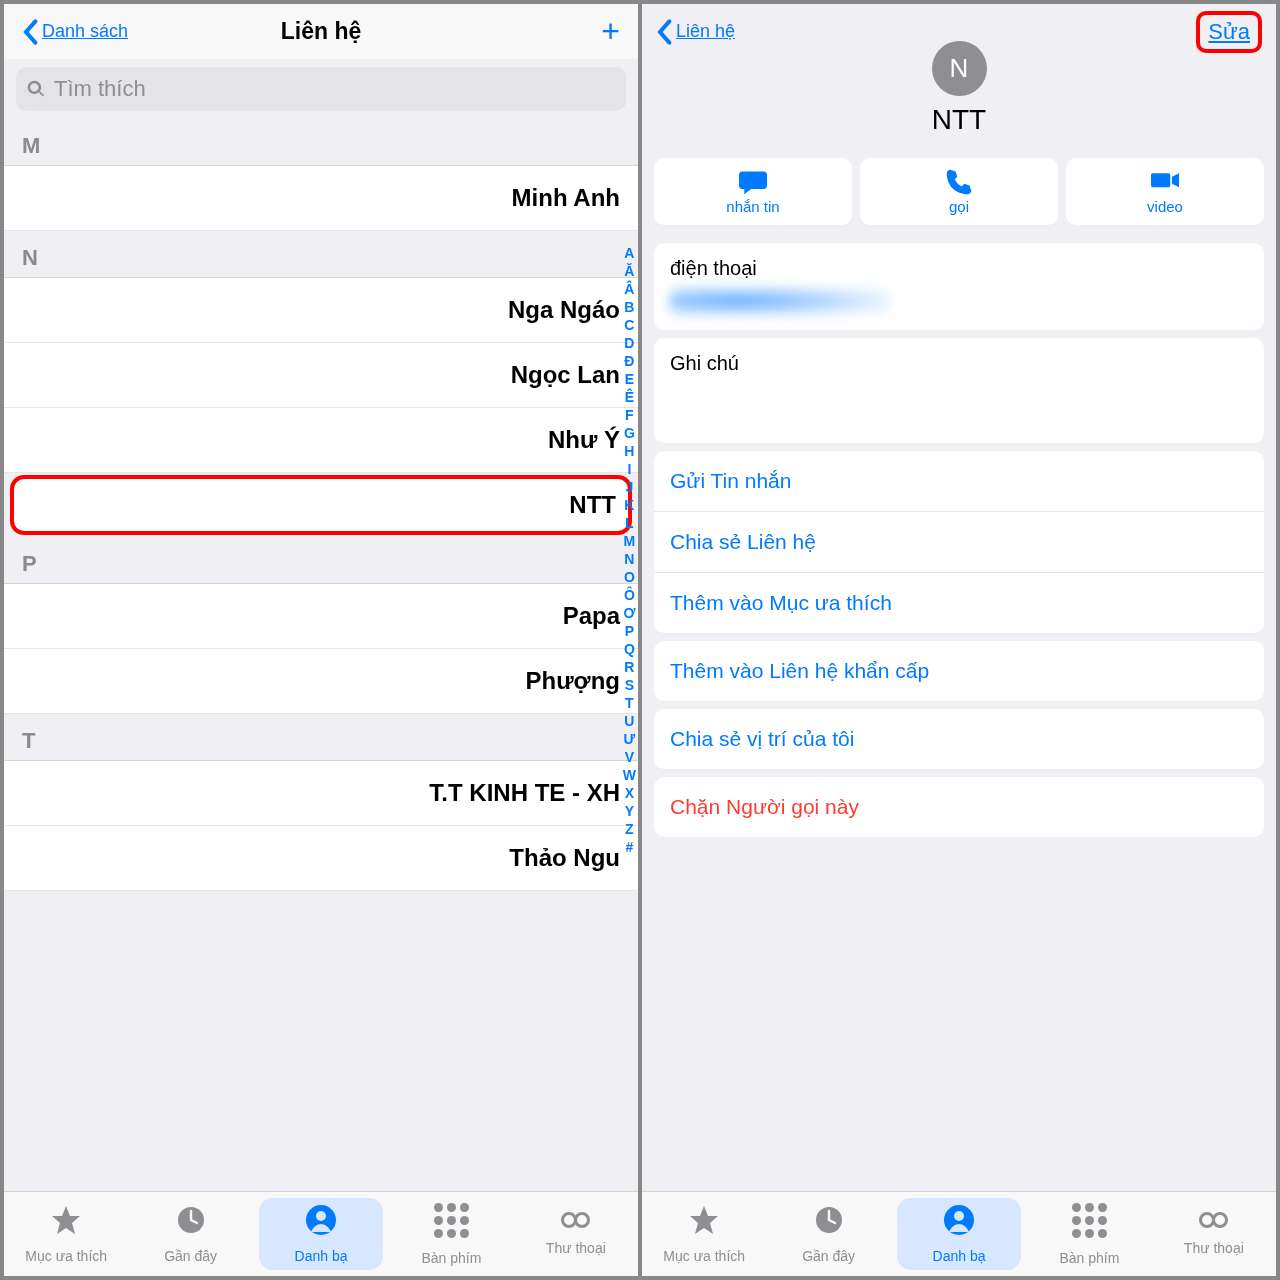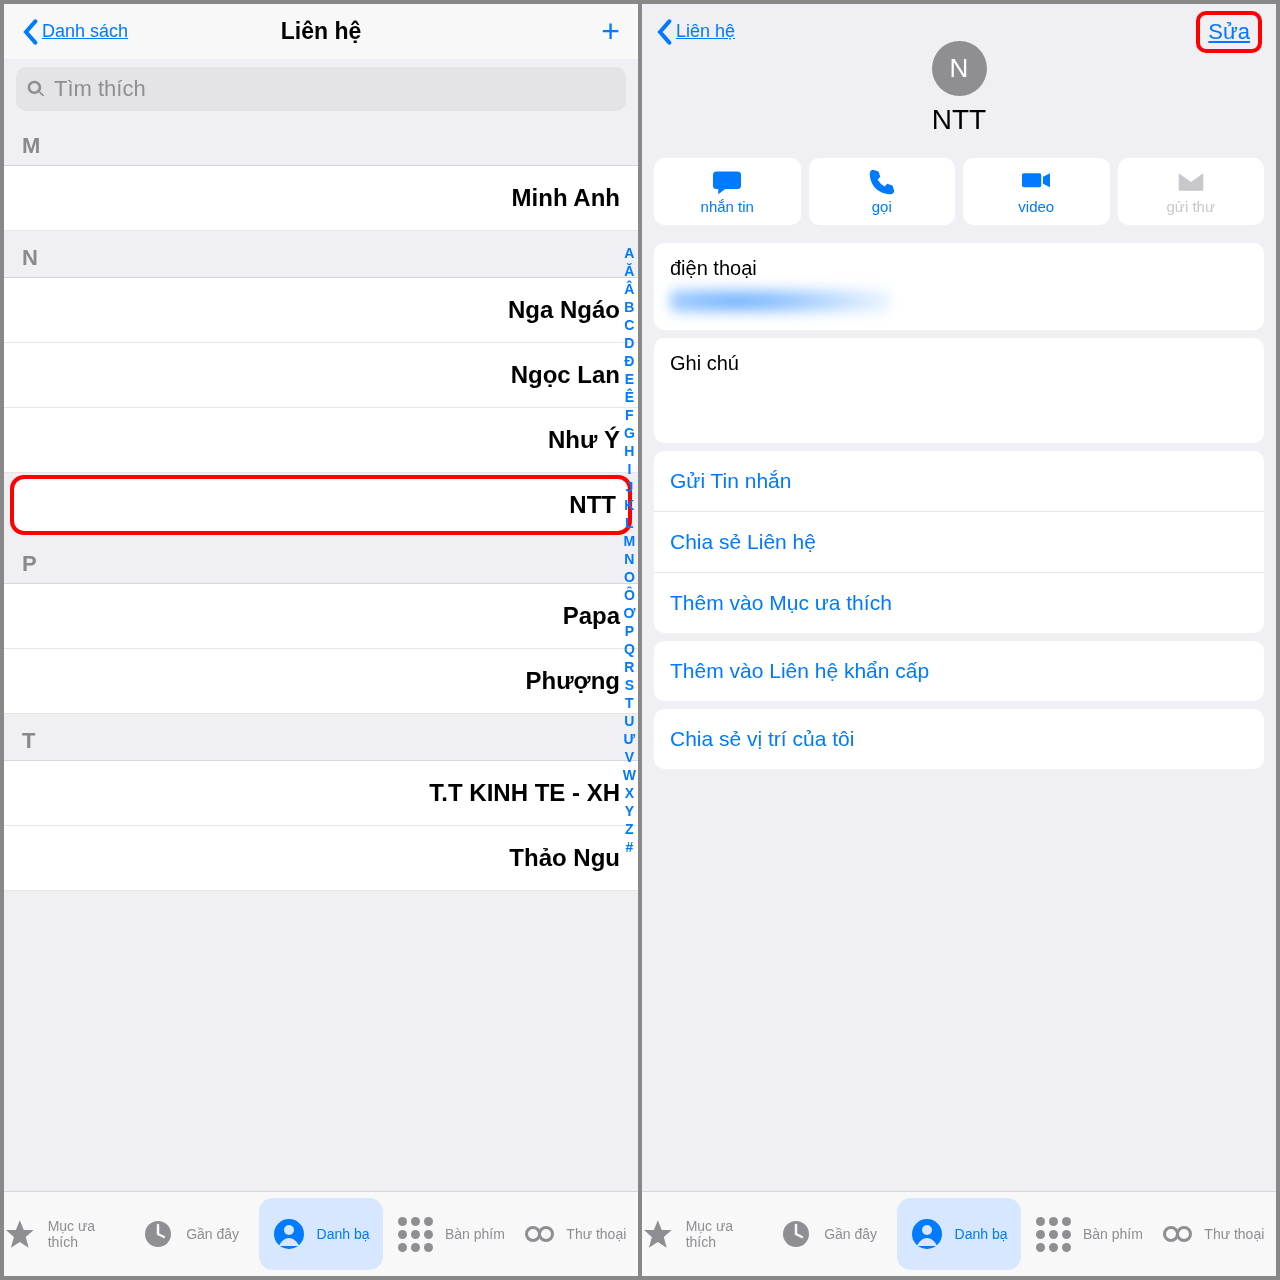--- a/index.html
+++ b/index.html
@@ -10,21 +10,21 @@
 .back svg { width:16px; height:28px; margin-right:4px; }
 .nav-title { position:absolute; left:50%; transform:translateX(-50%); font-size:23px; font-weight:700; color:#000; }
 .nav-add { margin-left:auto; color:#007aff; font-size:32px; font-weight:400; cursor:pointer; }
 .searchbar { margin:8px 12px; background:#e3e3e8; border-radius:10px; height:44px; display:flex; align-items:center; padding:0 10px; color:#8e8e93; font-size:22px; }
 .searchbar svg { width:20px; height:20px; margin-right:8px; fill:#8e8e93; }
 .section-head { background:#efeff4; color:#8a8a8e; font-size:22px; font-weight:700; padding:14px 18px 6px; border-bottom:1px solid #d6d6d8; }
 .row { background:#fff; padding:18px 18px; font-size:24px; font-weight:700; color:#000; border-bottom:1px solid #e6e6e8;text-align:right; }
 .row.highlight { border:4px solid #ff0000; border-radius:14px; margin:2px 6px; padding:12px 12px; }
 .index-rail { position:absolute; right:2px; top:240px; display:flex; flex-direction:column; align-items:center; color:#007aff; font-size:14px; font-weight:700; line-height:18px; }
 .tabbar { margin-top:auto; height:85px; background:#f8f8f8; border-top:1px solid #d6d6d8; display:flex; }
-.tab { flex:1; display:flex; flex-direction:row; align-items:center; justify-content:center; color:#8e8e93; font-size:14px; gap:12px; cursor:pointer; }
+.tab { flex:1; display:flex; flex-direction:column; align-items:center; justify-content:center; color:#8e8e93; font-size:14px; gap:12px; cursor:pointer; }
 .tab.active { color:#007aff; }
 .tab.pill { background:#d7e7ff; border-radius:14px; margin:6px; }
 .tab svg { width:32px; height:32px; fill:currentColor; }
 .detail-head { background:#efeff4; display:flex; flex-direction:column; align-items:center; padding:0 0 12px; }
 .detail-nav { width:100%; height:55px; display:flex; align-items:center; padding:0 14px; }
 .edit-box { border:4px solid #ff0000; border-radius:10px; padding:4px 8px; }
 .edit-link { color:#007aff; font-size:22px; text-decoration:underline; cursor:pointer; }
 .avatar { width:55px; height:55px; border-radius:50%; background:#8e8e93; color:#fff; display:flex; align-items:center; justify-content:center; font-size:26px; font-weight:500; margin-top:-18px; }
 .contact-name { font-size:28px; font-weight:500; color:#000; margin-top:8px; }
 .action-row { display:flex; gap:8px; padding:10px 12px; }
@@ -191,46 +191,43 @@
           <path d="M6 2l6 2 2 6-3 3a20 20 0 008 8l3-3 6 2 2 6c0 2-2 4-4 4C12 30 2 20 2 6c0-2 2-4 4-4z"></path>
         </svg>
         <span>gọi</span>
       </div>
       <div class="action-btn">
         <svg viewBox="0 0 32 32">
           <path d="M2 6h18a2 2 0 012 2v12a2 2 0 01-2 2H2a2 2 0 01-2-2V8a2 2 0 012-2zm22 4l8-4v16l-8-4z"></path>
         </svg>
         <span>video</span>
       </div>
-      <div class="action-btn disabled">
-        <svg viewBox="0 0 32 32">
-          <path d="M2 6h28v20H2zM2 6l14 10L30 6"></path>
-        </svg>
-        <span>gửi thư</span>
-      </div>
     </div>
   <div class="content-scroll">
     <div class="card">
       <div class="card-label">điện thoại</div>
       <div class="card-blur"></div>
     </div>
     <div class="card" style="min-height:105px">
       <div class="card-label">Ghi chú</div>
     </div>
     <div class="option-list" id="opts-a">
         <div class="option">Gửi Tin nhắn</div>
         <div class="option">Chia sẻ Liên hệ</div>
         <div class="option">Thêm vào Mục ưa thích</div>
       </div>
     <div class="option-list" id="opts-b">
         <div class="option">Thêm vào Liên hệ khẩn cấp</div>
       </div>
     <div class="option-list" id="opts-c">
         <div class="option">Chia sẻ vị trí của tôi</div>
       </div>
+    <div class="option-list" id="opts-d">
+        <div class="option danger">Chặn Người gọi này</div>
+      </div>
   </div>
   <div class="tabbar" id="tabbar-right">
       <div class="tab">
         <svg viewBox="0 0 32 32">
           <path d="M16 2l4 10h10l-8 7 3 11-9-6-9 6 3-11-8-7h10z"></path>
         </svg>
         <span>Mục ưa thích</span>
       </div>
       <div class="tab">
         <svg viewBox="0 0 32 32">

